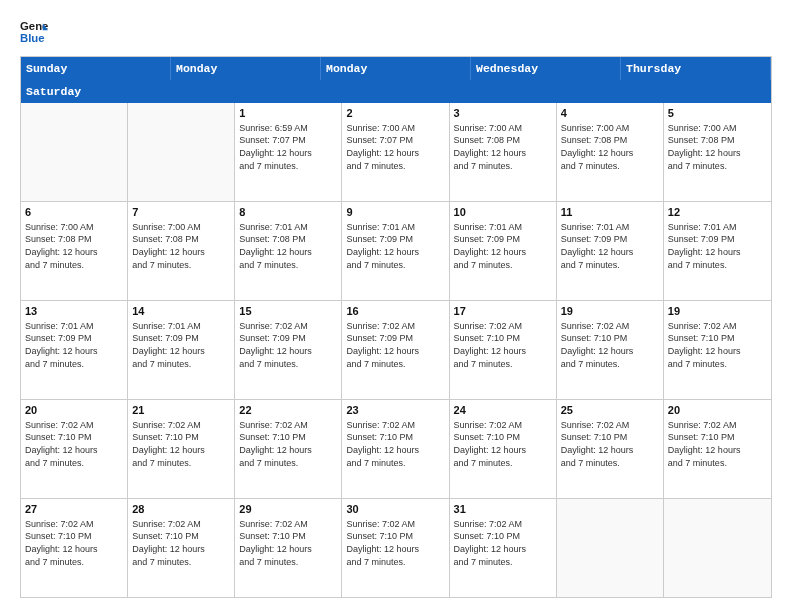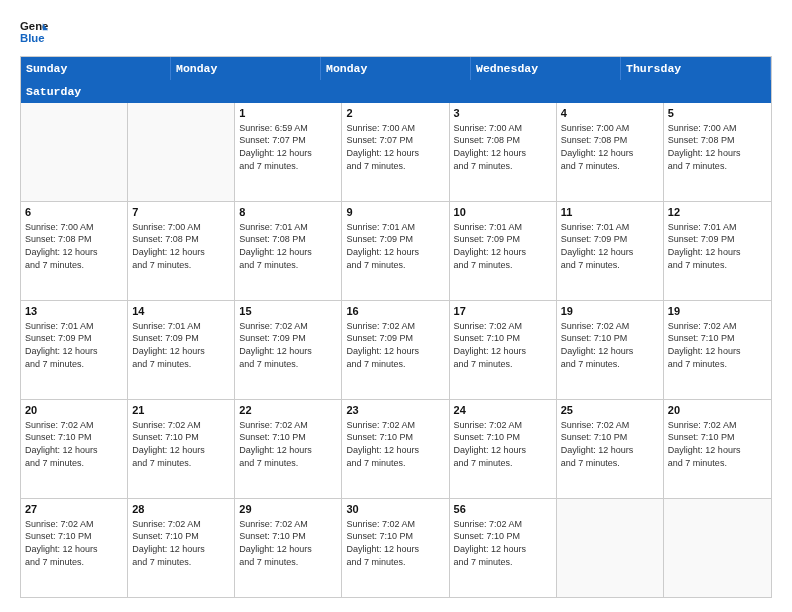--- a/index.html
+++ b/index.html
@@ -345,21 +345,21 @@
 and 7 minutes.</div>
           </div>
           <div class="cal-cell">
             <span class="day-num">30</span>
             <div class="cell-info" style="white-space: pre-line;">Sunrise: 7:02 AM
 Sunset: 7:10 PM
 Daylight: 12 hours
 and 7 minutes.</div>
           </div>
           <div class="cal-cell">
-            <span class="day-num">56</span>
+            <span class="day-num">31</span>
             <div class="cell-info" style="white-space: pre-line;">Sunrise: 7:02 AM
 Sunset: 7:10 PM
 Daylight: 12 hours
 and 7 minutes.</div>
           </div>
           <div class="cal-cell empty"></div>
           <div class="cal-cell empty"></div>
         </div>
       </div>
   </div>

